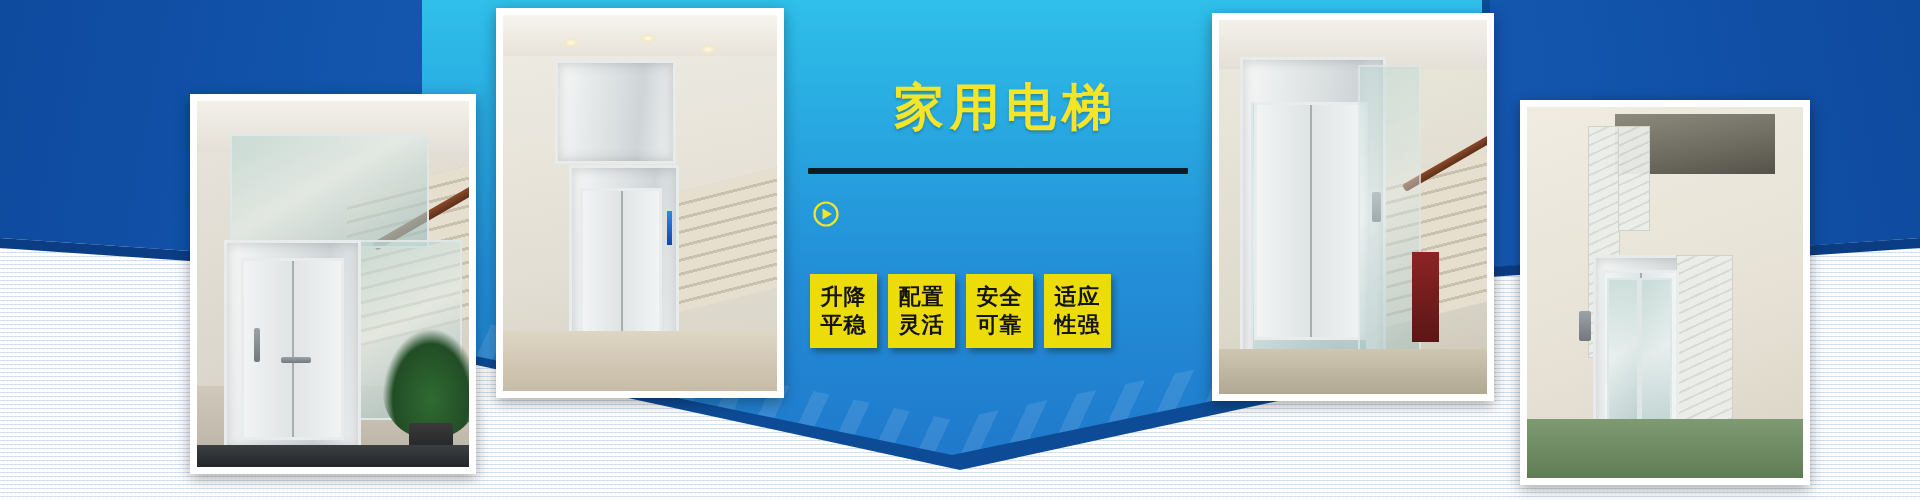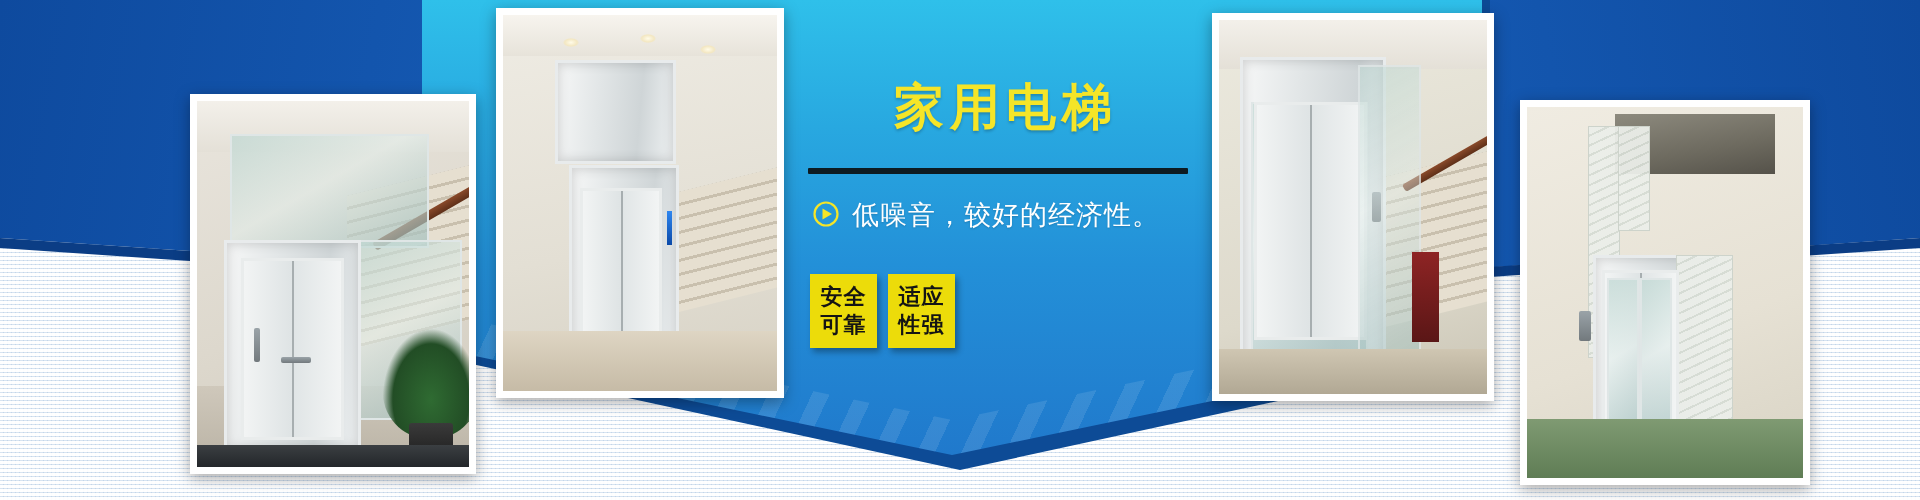--- a/index.html
+++ b/index.html
@@ -251,24 +251,31 @@
 
     <div class="title">家用电梯</div>
 
     <div class="rule"></div>
 
     <div class="subline">
       <svg class="arrow-icon" viewBox="0 0 28 28">
         <circle cx="14" cy="14" r="11.5" fill="none" stroke="#f5e528" stroke-width="2.2"></circle>
         <polygon points="10.5,8.5 20,14 10.5,19.5" fill="#f5e528"></polygon>
       </svg>
-      <div class="subtitle">低噪音，较好的经济性。</div>
     </div>
 
     <div class="tags">
+      <div class="tag">
+        <span>升降</span>
+        <span>平稳</span>
+      </div>
+      <div class="tag">
+        <span>配置</span>
+        <span>灵活</span>
+      </div>
       <div class="tag">
         <span>安全</span>
         <span>可靠</span>
       </div>
       <div class="tag">
         <span>适应</span>
         <span>性强</span>
       </div>
     </div>
 

